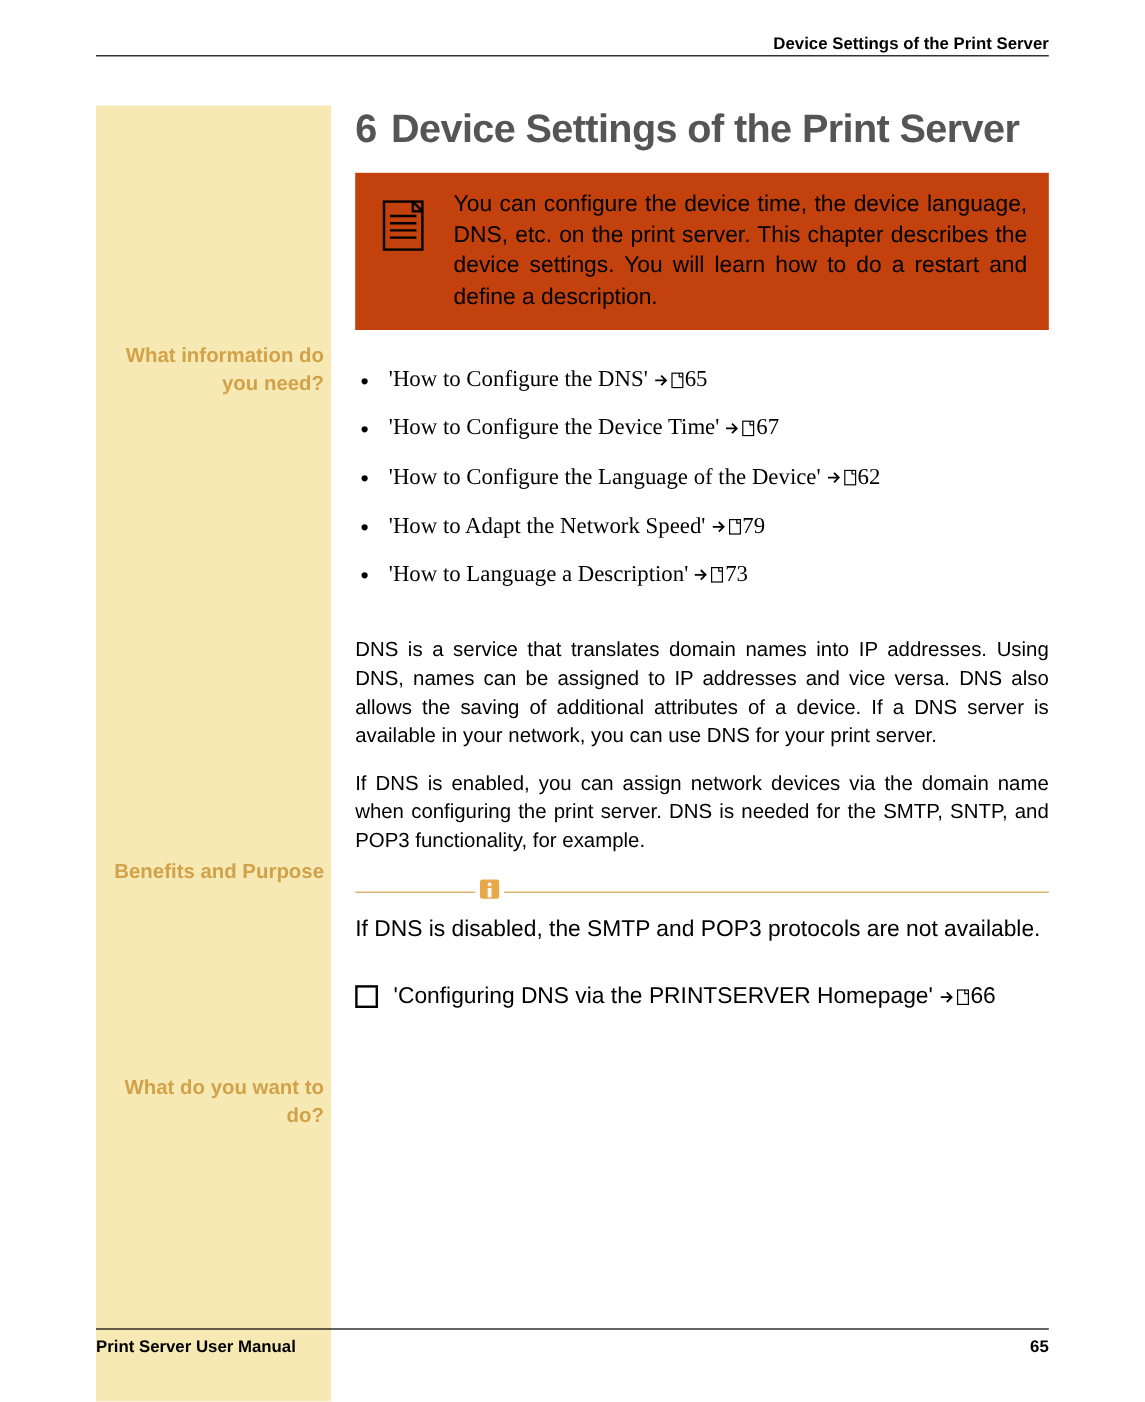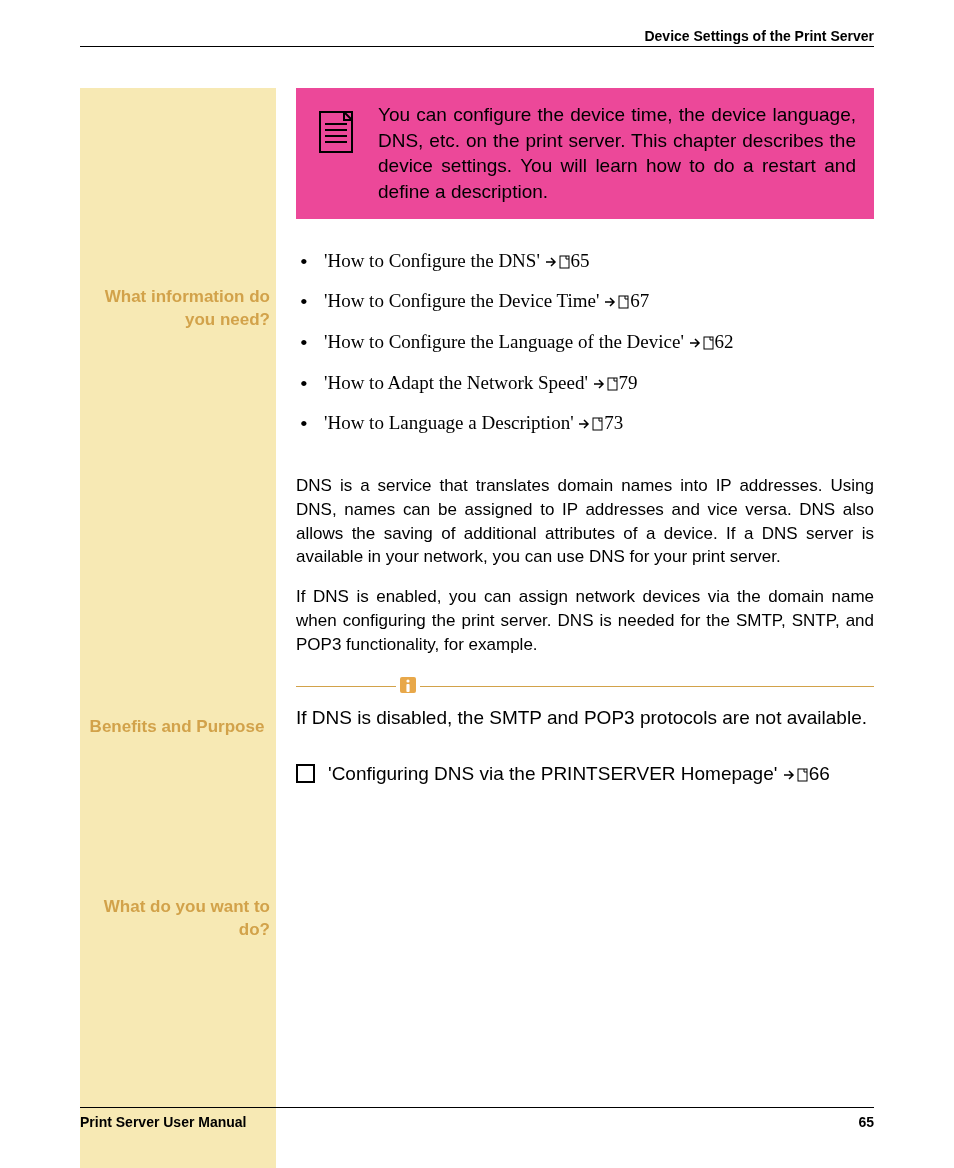--- a/index.html
+++ b/index.html
@@ -44,38 +44,38 @@
     position: absolute;
     width: 186px;
     text-align: right;
     right: 6px;
     color: #d2a24a;
     font-weight: 700;
     font-size: 17px;
     line-height: 1.35;
   }
   .label-info { top: 198px; }
-  .label-benefits { top: 628px; text-align: center; }
+  .label-benefits { top: 628px; }
   .label-wdywd { top: 808px; }
   .right-col {
     position: absolute;
     left: 216px;
     top: 0;
     right: 0;
   }
   .chapter-title {
     font-size: 33px;
     font-weight: 700;
     color: #555;
     letter-spacing: -0.5px;
     margin-bottom: 18px;
   }
   .chapter-num { margin-right: 12px; }
   .intro-box {
-    background: #ec4899;
+    background: #c2410c;
     padding: 14px 18px 14px 18px;
     display: flex;
     gap: 16px;
     margin-bottom: 22px;
   }
   .note-icon {
     flex: 0 0 48px;
     height: 48px;
     margin-top: 6px;
   }
@@ -186,20 +186,23 @@
 
 <div class="page">
   <div class="left-col">
     <div class="margin-label label-info">What information do you need?</div>
     <div class="margin-label label-benefits">Benefits and Purpose</div>
     <div class="margin-label label-wdywd">What do you want to do?</div>
   </div>
 
   <div class="right-col">
 
+    <h1 class="chapter-title">
+      <span class="chapter-num">6</span><span>Device Settings of the Print Server</span>
+    </h1>
 
     <div class="intro-box">
       <div class="note-icon">
         <svg width="48" height="48" viewBox="0 0 48 48">
           <rect x="6" y="4" width="32" height="40" fill="none" stroke="#000" stroke-width="2"></rect>
           <path d="M30 4 L30 12 L38 12" fill="none" stroke="#000" stroke-width="2"></path>
           <path d="M38 12 L30 4" fill="none" stroke="#000" stroke-width="2"></path>
           <line x1="11" y1="16" x2="33" y2="16" stroke="#000" stroke-width="2"></line>
           <line x1="11" y1="22" x2="33" y2="22" stroke="#000" stroke-width="2"></line>
           <line x1="11" y1="28" x2="33" y2="28" stroke="#000" stroke-width="2"></line>

